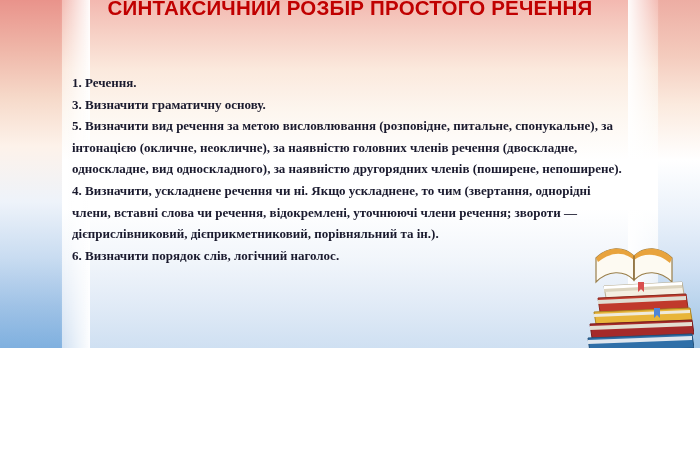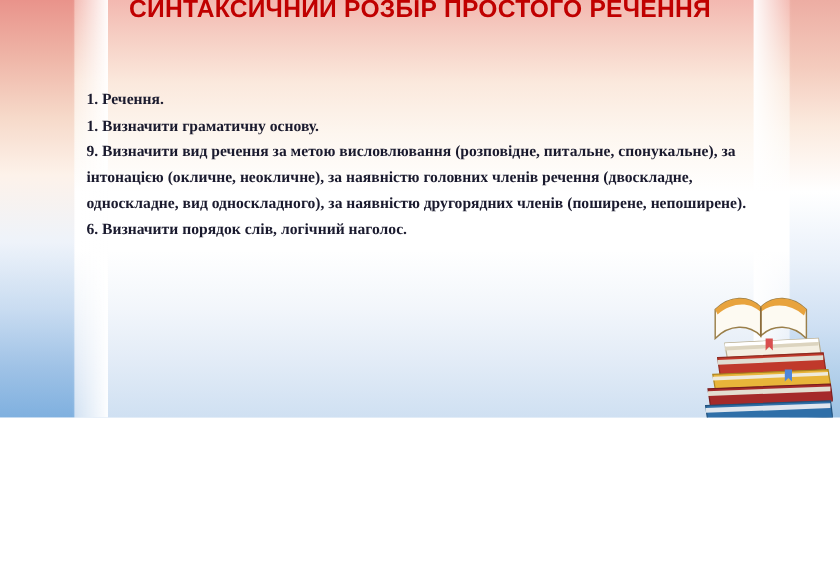--- a/index.html
+++ b/index.html
@@ -122,22 +122,23 @@
 
 <div class="slide">
 
   <div class="edge-left"></div>
   <div class="edge-right"></div>
 
   <div class="title">СИНТАКСИЧНИЙ РОЗБІР ПРОСТОГО РЕЧЕННЯ</div>
 
   <div class="body-text">
     <p>1. Речення.</p>
-    <p>1. Визначити граматичну основу.</p>
-    <p>9. Визначити вид речення за метою висловлювання (розповідне, питальне, спонукальне), за інтонацією (окличне, неокличне), за наявністю головних членів речення (двоскладне, односкладне, вид односкладного), за наявністю другорядних членів (поширене, непоширене).</p>
+    <p>3. Визначити граматичну основу.</p>
+    <p>5. Визначити вид речення за метою висловлювання (розповідне, питальне, спонукальне), за інтонацією (окличне, неокличне), за наявністю головних членів речення (двоскладне, односкладне, вид односкладного), за наявністю другорядних членів (поширене, непоширене).</p>
+    <p>4. Визначити, ускладнене речення чи ні. Якщо ускладнене, то чим (звертання, однорідні члени, вставні слова чи речення, відокремлені, уточнюючі члени речення; звороти — дієприслівниковий, дієприкметниковий, порівняльний та ін.).</p>
     <p>6. Визначити порядок слів, логічний наголос.</p>
   </div>
 
   <div class="books">
     <svg viewBox="0 0 160 140" width="160" height="140" xmlns="http://www.w3.org/2000/svg">
 
       <g>
         <path d="M62 46 C74 34, 90 34, 100 44 L100 68 C90 58, 74 58, 62 70 Z" fill="#fdfaf2" stroke="#9a7f4a" stroke-width="1.2"></path>
         <path d="M100 44 C110 34, 126 34, 138 46 L138 70 C126 58, 110 58, 100 68 Z" fill="#fdfaf2" stroke="#9a7f4a" stroke-width="1.2"></path>
         <path d="M62 46 C74 34, 90 34, 100 44 L100 48 C90 39, 76 40, 64 50 Z" fill="#e8a33d"></path>

